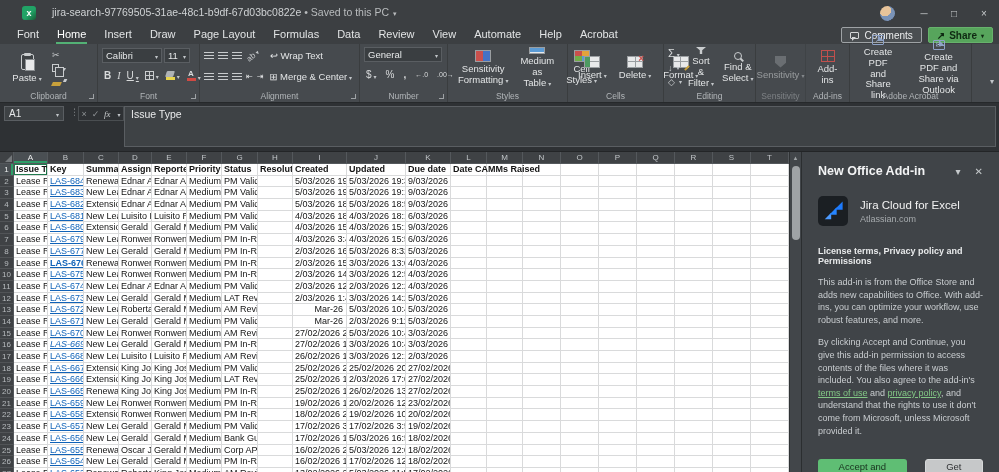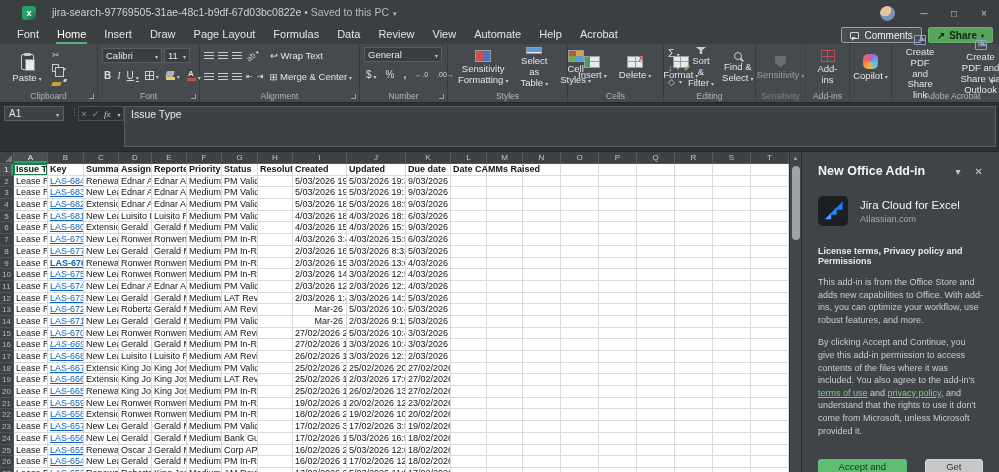--- a/index.html
+++ b/index.html
@@ -292,21 +292,21 @@
     </div>
 
     <div class="grp" style="width:120px">
       <div class="grp-body">
         <div class="stybtn">
           <span class="ic-cf"></span>
           <span class="txt"><span>Sensitivity</span><br><span class="dd">Formatting</span></span>
         </div>
         <div class="stybtn">
           <span class="ic-fat"></span>
-          <span class="txt"><span>Select as</span><br><span class="dd">Table</span></span>
+          <span class="txt"><span>Medium as</span><br><span class="dd">Table</span></span>
         </div>
         <div class="stybtn">
           <span class="ic-cs"></span>
           <span class="txt"><span>Cell</span><br><span class="dd">Styles</span></span>
         </div>
       </div>
       <div class="grp-label">Styles</div>
     </div>
 
     <div class="grp" style="width:96px">
@@ -359,28 +359,20 @@
     <div class="grp" style="width:44px">
       <div class="grp-body" style="justify-content:center;">
         <div class="stybtn">
           <span class="ic-addins"></span>
           <span class="txt">Add-ins</span>
         </div>
       </div>
       <div class="grp-label">Add-ins</div>
     </div>
 
-    <div class="grp" style="width:42px;border-right:1px solid #3A3D3F">
-      <div class="grp-body" style="justify-content:center;">
-        <div class="stybtn">
-          <span class="ic-copilot"></span>
-          <span class="txt dd">Copilot</span>
-        </div>
-      </div>
-    </div>
 
     <div class="grp" style="width:122px">
       <div class="grp-body" style="justify-content:center;gap:8px;">
         <div class="stybtn">
           <span class="ic-pdf">↗</span>
           <span class="txt"><span>Create PDF</span><br><span>and Share link</span></span>
         </div>
         <div class="stybtn">
           <span class="ic-pdf">✉</span>
           <span class="txt"><span>Create PDF and</span><br><span>Share via Outlook</span></span>

